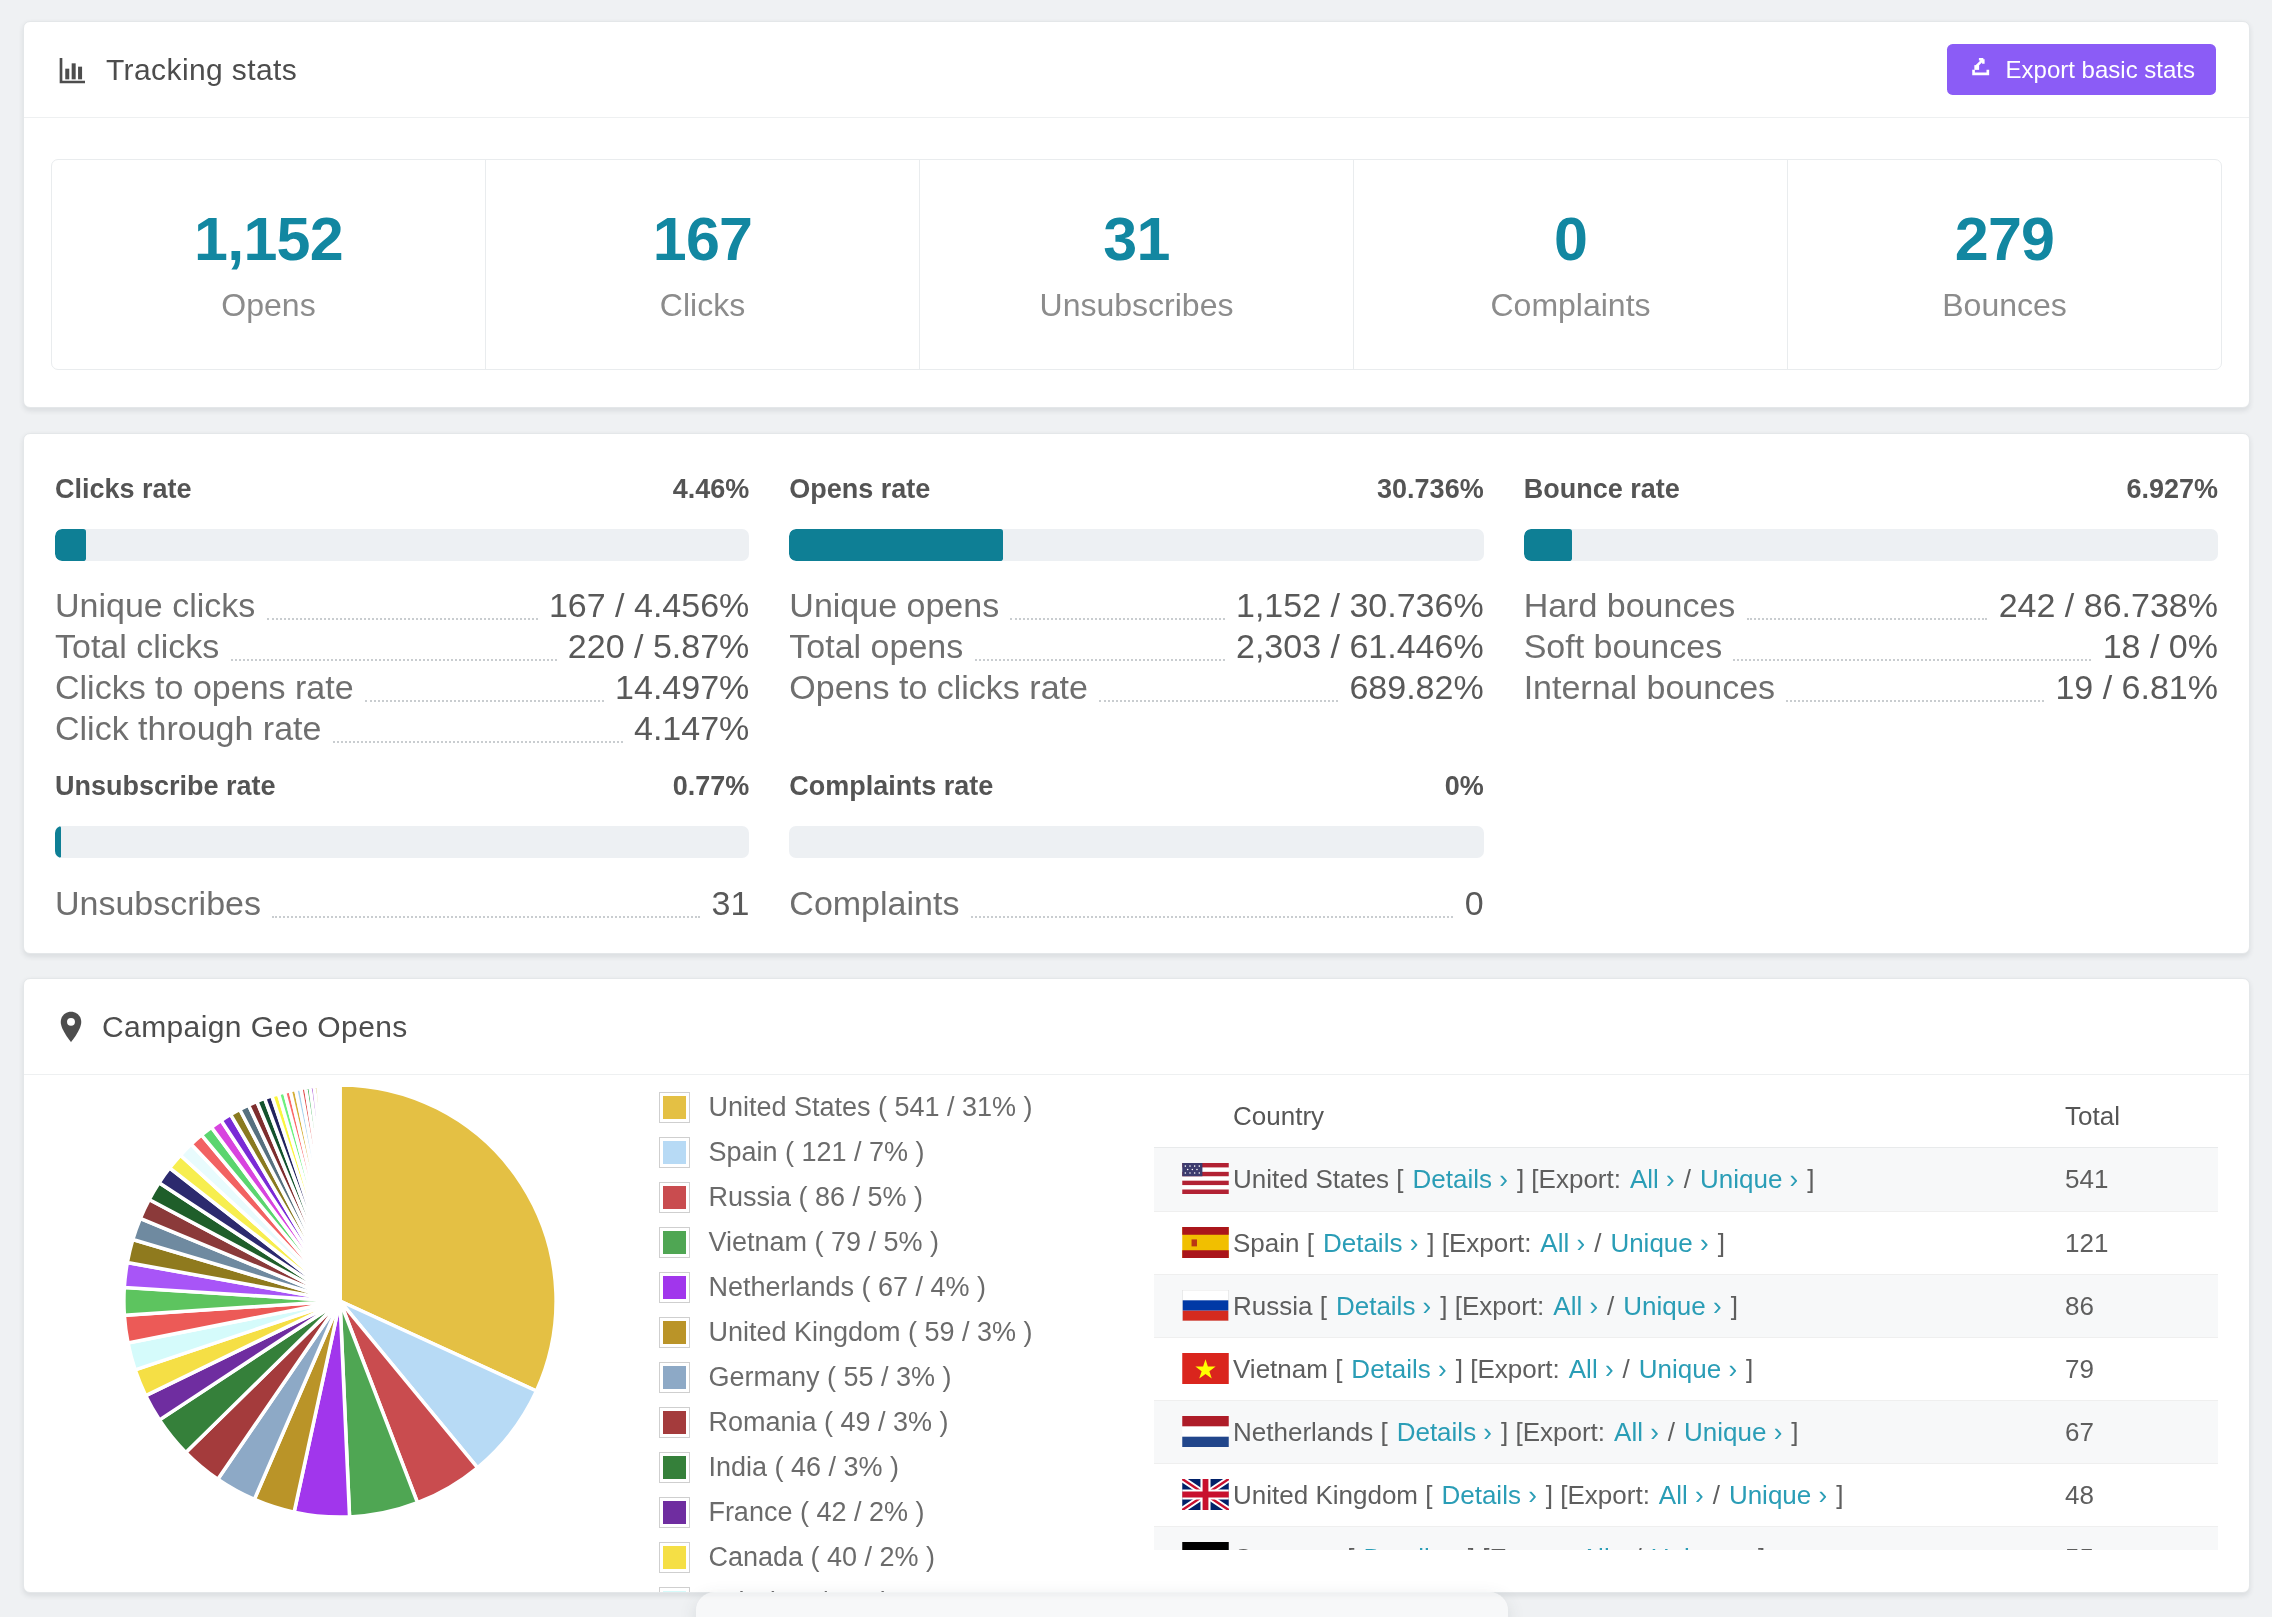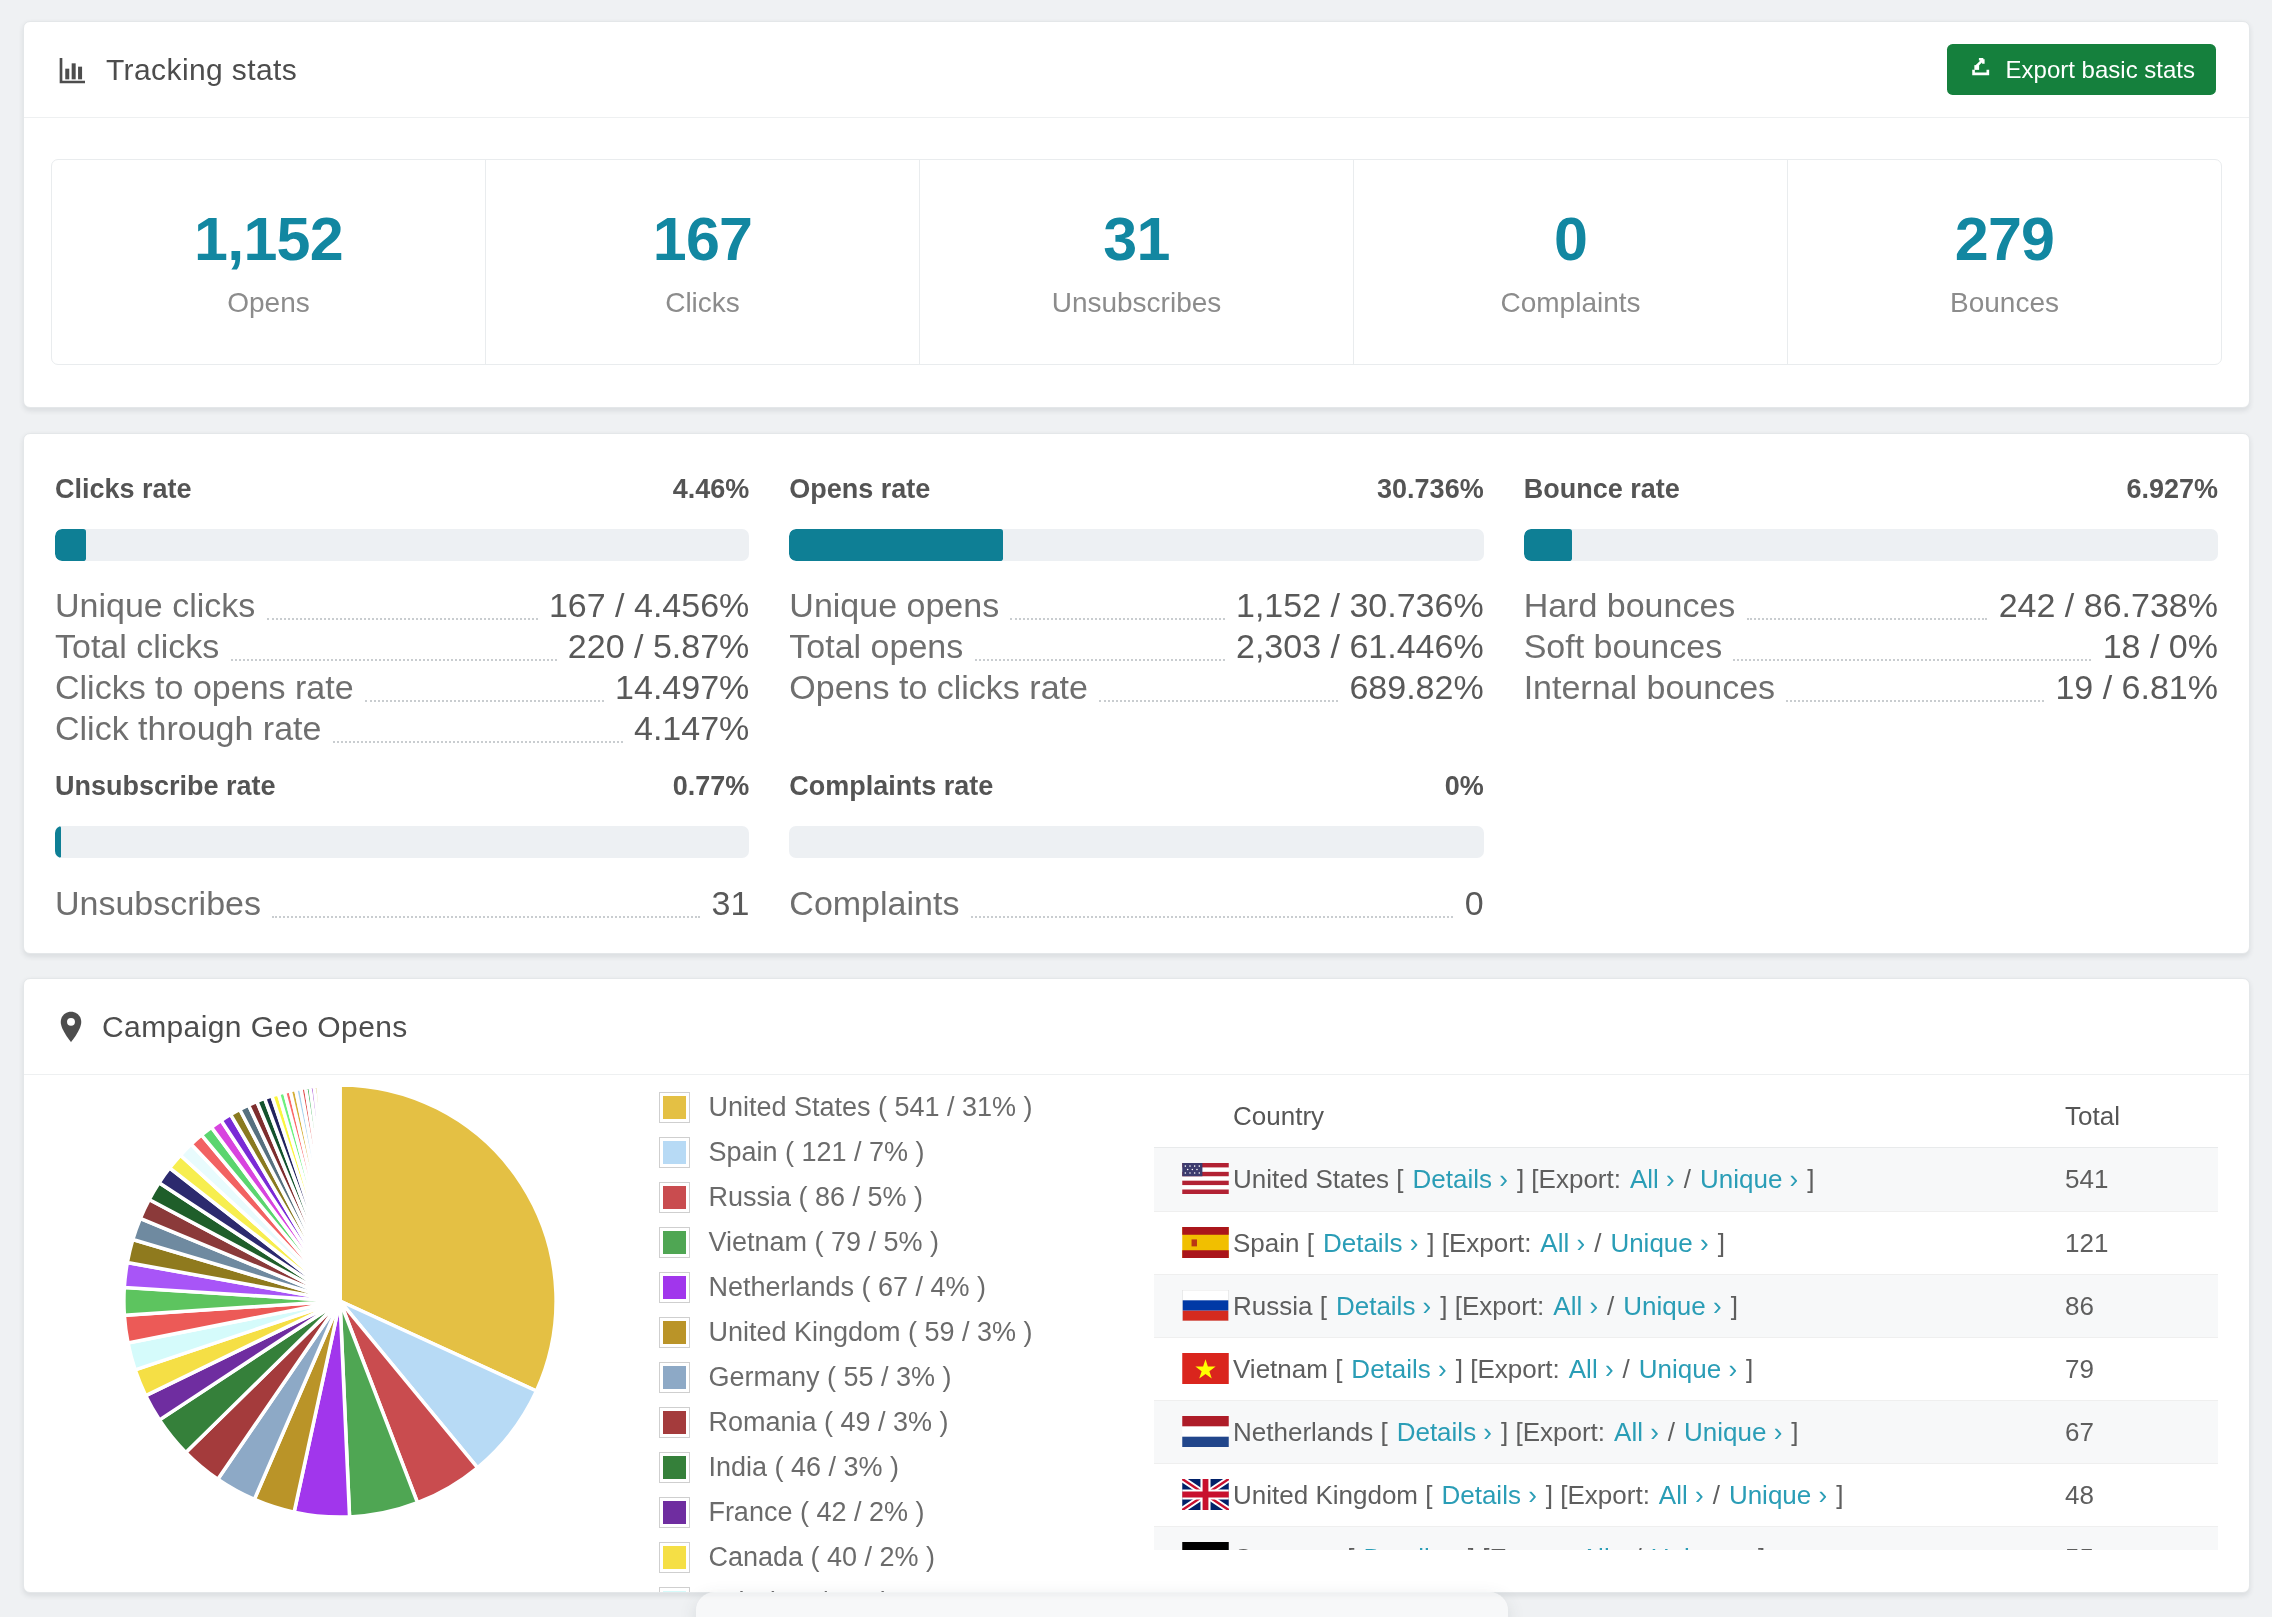--- a/index.html
+++ b/index.html
@@ -10,28 +10,28 @@
           border-radius:7px; box-shadow:0 2.1px 5.6px rgba(40,50,60,.10); }
   .card1 { top:21px;  height:387px; }
   .card2 { top:433px; height:521px; padding:40px 31px 0 31px; }
   .card3 { top:978px; height:615px; overflow:hidden; }
 
   .card-header { height:96px; padding:0 33px; display:flex; align-items:center; justify-content:space-between;
                  border-bottom:1.4px solid #eef0f1; }
   .card-title { display:flex; align-items:center; gap:17px; font-size:30px; color:#4d4d4d; letter-spacing:0.4px; }
   .card-title svg { display:block; }
 
-  .export-btn { display:flex; align-items:center; gap:12.7px; background:#15803d; color:#ffffff;
+  .export-btn { display:flex; align-items:center; gap:12.7px; background:#8b5cf6; color:#ffffff;
                 font-size:24px; padding:0 21px; height:51px; border:none; border-radius:5.6px; cursor:pointer; }
 
   .stat-band { margin:41px 27px 0 27px; display:flex; border:1.4px solid #e9ecee; border-radius:7px; background:#fff; }
   .stat-cell { flex:1; text-align:center; padding:49px 0 45px 0; border-right:1.4px solid #e9ecee; }
   .stat-cell:last-child { border-right:none; }
   .stat-value { font-size:61px; font-weight:700; color:#1287a1; letter-spacing:-0.7px; line-height:1; }
-  .stat-label { margin-top:17px; font-size:28px; color:#8c8c8c; }
+  .stat-label { margin-top:17px; font-size:32px; color:#8c8c8c; }
 
   .rates-grid { display:grid; grid-template-columns:repeat(3,1fr); column-gap:40px; row-gap:21px; align-items:start; }
   .rate-head { display:flex; justify-content:space-between; align-items:baseline; }
   .rate-title { font-size:27px; font-weight:700; color:#545454; }
   .rate-value { font-size:27px; font-weight:700; color:#545454; }
   .rate-bar { margin-top:24px; height:32px; background:#edf0f3; border-radius:7px; position:relative; overflow:hidden; }
   .rate-fill { position:absolute; left:0; top:0; bottom:0; background:#0e7f95; border-radius:7px 2.8px 2.8px 7px; }
   .rate-rows { margin-top:25.4px; }
   .rate-row { height:41px; display:flex; align-items:flex-start; font-size:34px; }
   .rate-row .lbl { color:#6f6f6f; white-space:nowrap; }

